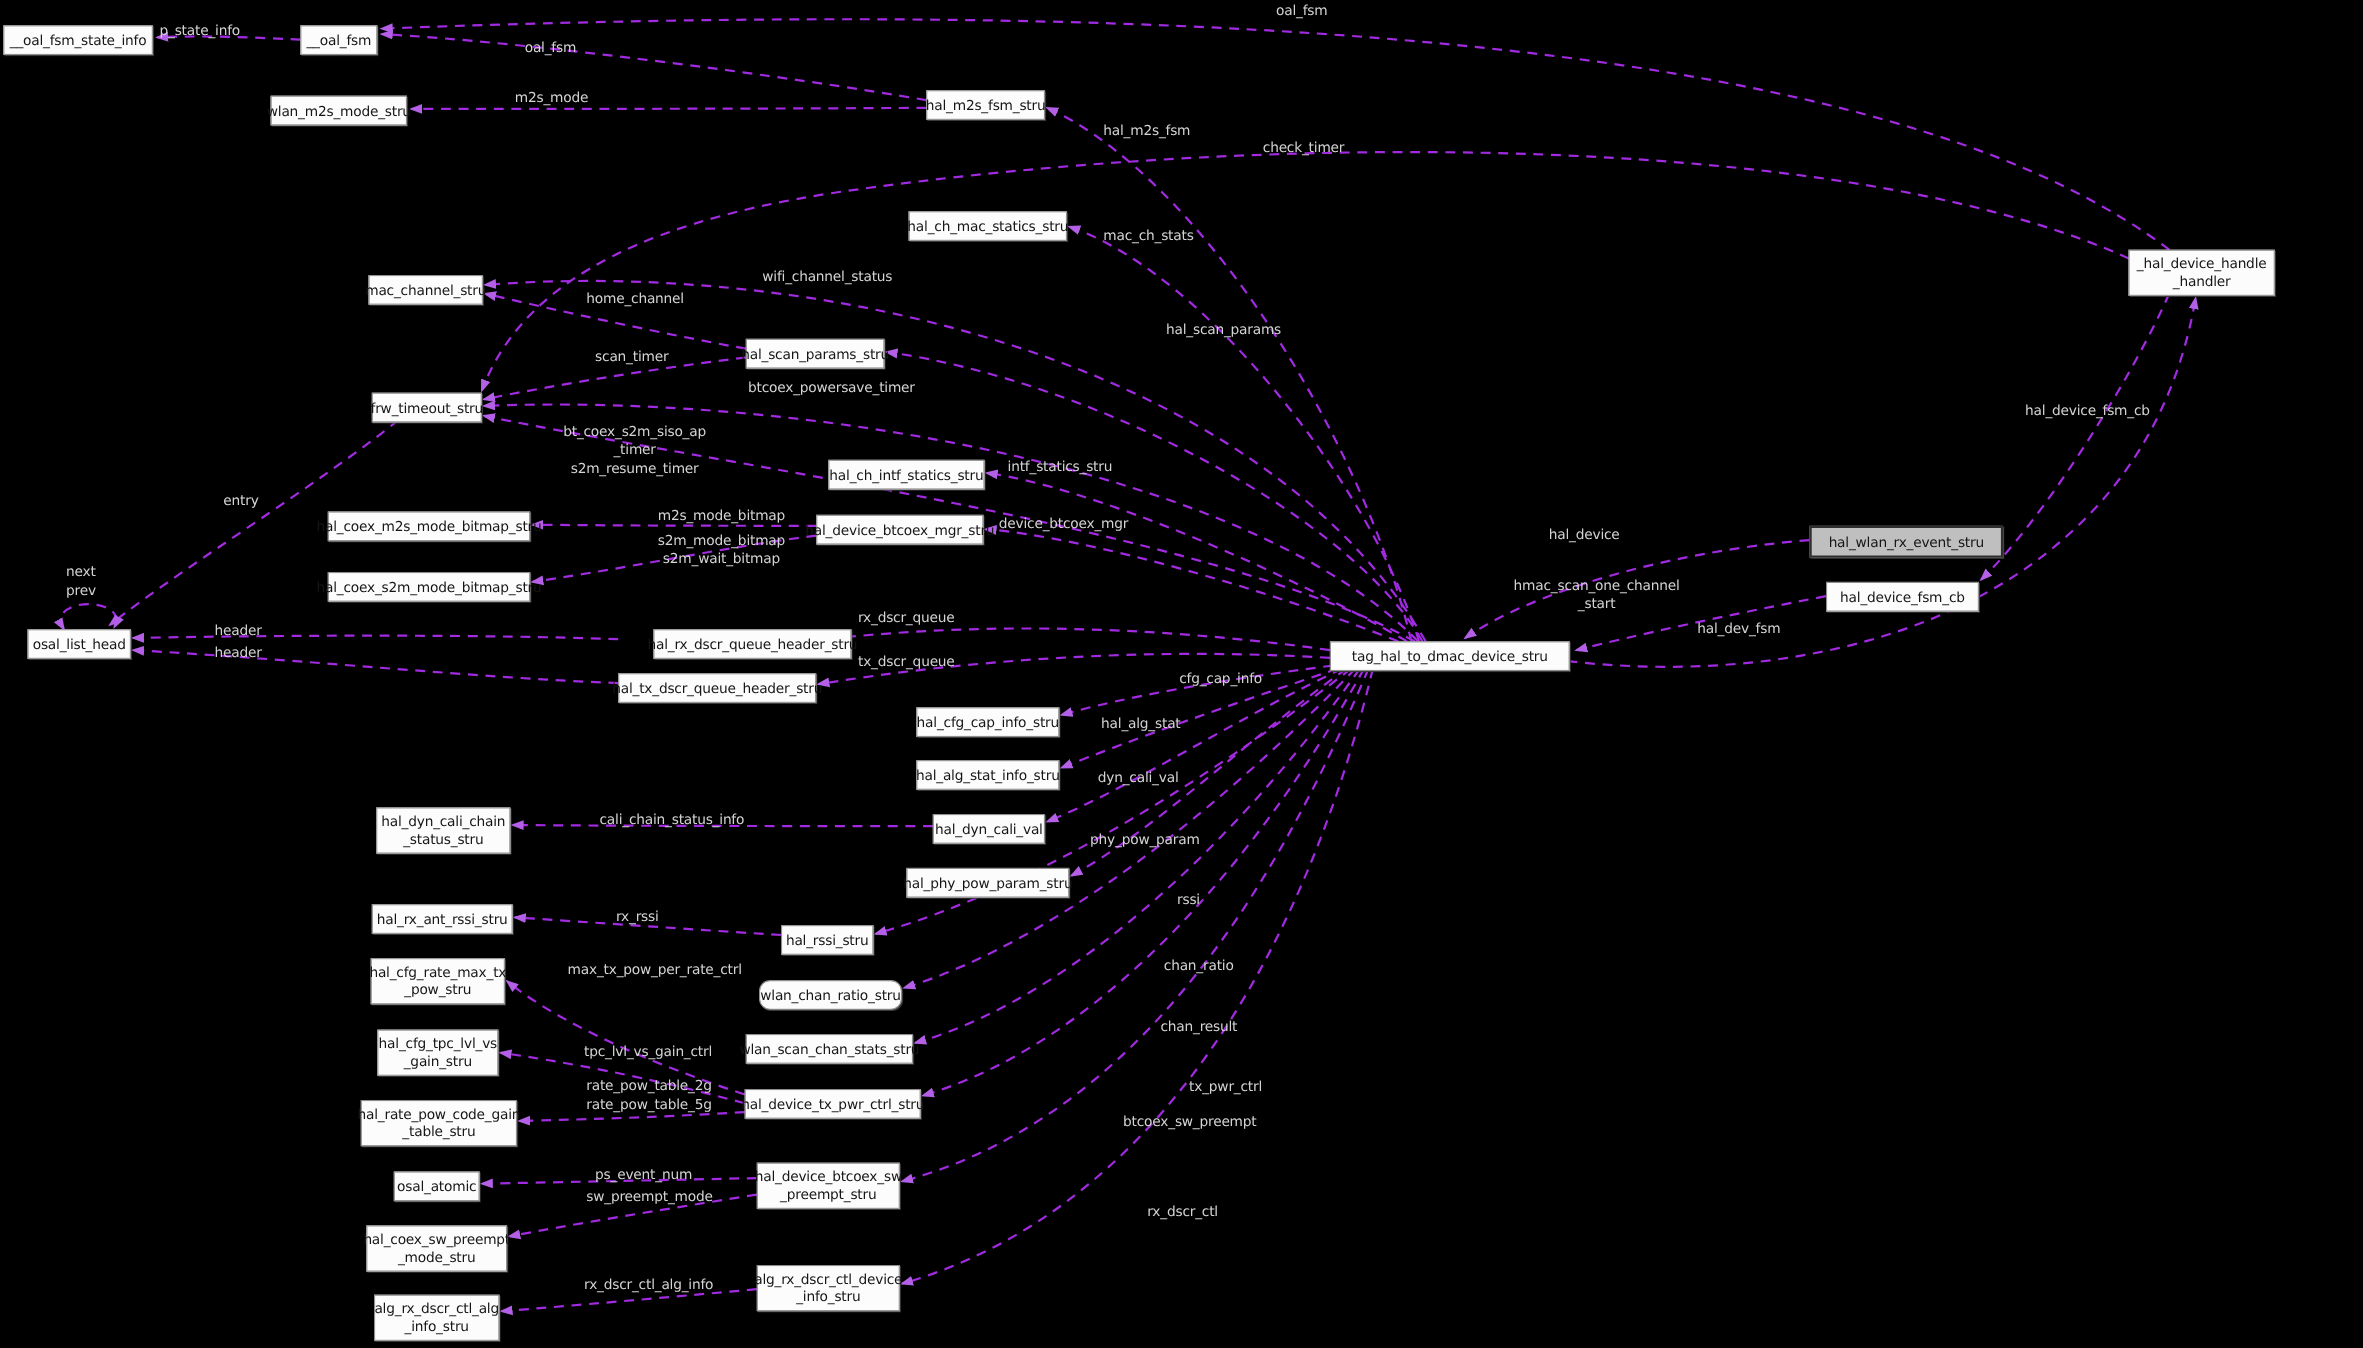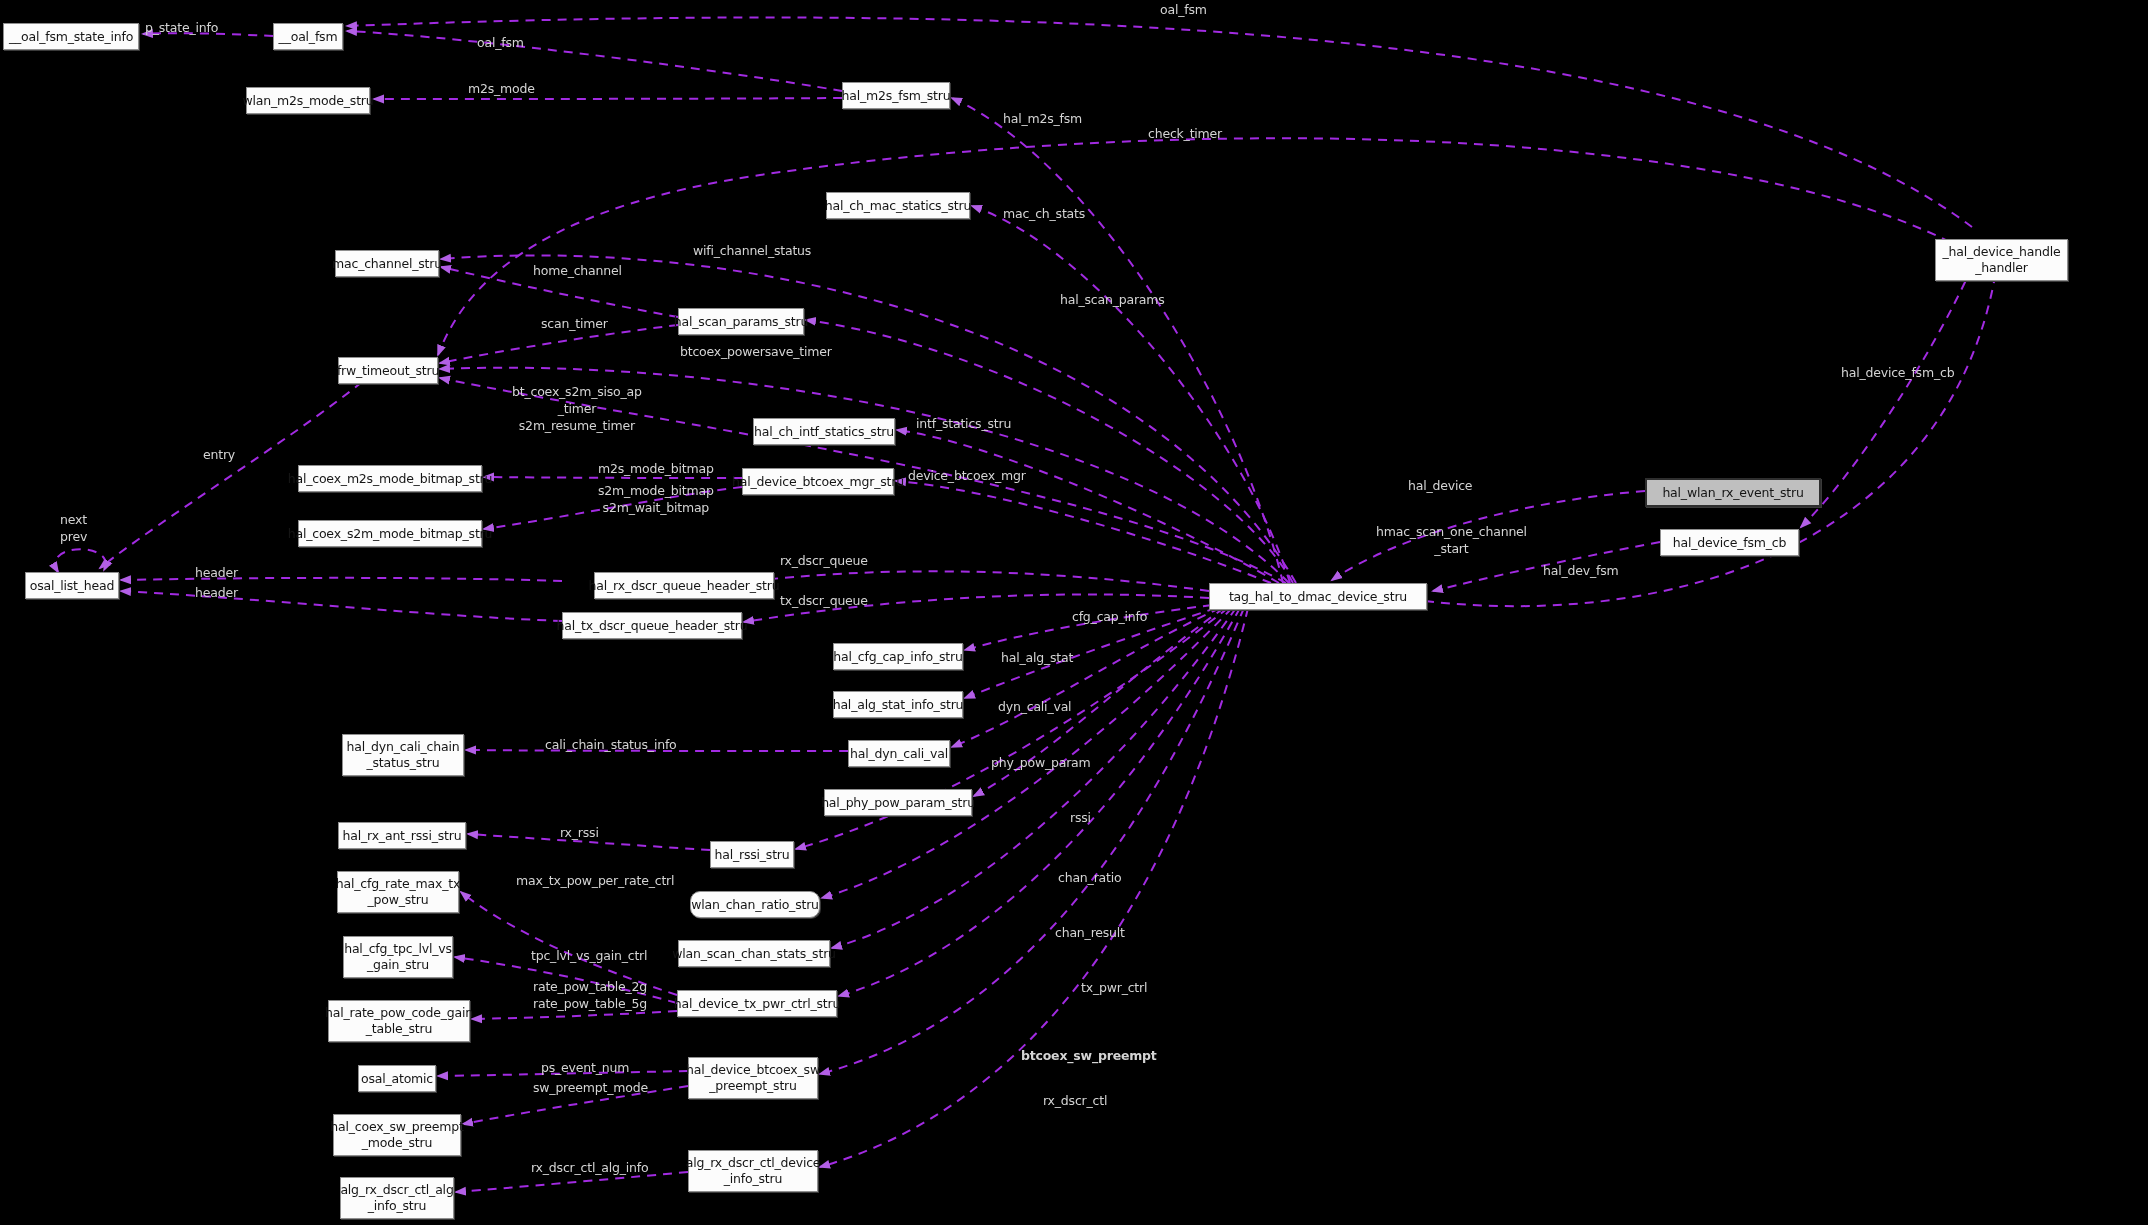--- a/index.html
+++ b/index.html
@@ -121,21 +121,21 @@
       </div>
       <div class="node" style="left: 1209px; top: 583px; width: 216px; height: 25px;">
         <div>tag_hal_to_dmac_device_stru</div>
       </div>
       <div class="node hl" style="left: 1645px; top: 478px; width: 172px; height: 25px;">
         <div>hal_wlan_rx_event_stru</div>
       </div>
       <div class="node" style="left: 1660px; top: 529px; width: 137px; height: 25px;">
         <div>hal_device_fsm_cb</div>
       </div>
-      <div class="node" style="left: 1935px; top: 239px; width: 131px; height: 40px;">
+      <div class="node" style="left: 1935px; top: 227px; width: 131px; height: 40px;">
         <div>_hal_device_handle</div>
         <div>_handler</div>
       </div>
       <div class="node" style="left: 833px; top: 643px; width: 128px; height: 25px;">
         <div>hal_cfg_cap_info_stru</div>
       </div>
       <div class="node" style="left: 833px; top: 691px; width: 128px; height: 25px;">
         <div>hal_alg_stat_info_stru</div>
       </div>
       <div class="node" style="left: 848px; top: 740px; width: 100px; height: 25px;">
@@ -302,21 +302,21 @@
       <div class="elabel" style="left: 531px; top: 948px;">
         <div>tpc_lvl_vs_gain_ctrl</div>
       </div>
       <div class="elabel" style="left: 533px; top: 979px;">
         <div>rate_pow_table_2g</div>
         <div>rate_pow_table_5g</div>
       </div>
       <div class="elabel" style="left: 1081px; top: 980px;">
         <div>tx_pwr_ctrl</div>
       </div>
-      <div class="elabel" style="left: 1021px; top: 1048px; font-weight: bold;">
+      <div class="elabel" style="left: 1021px; top: 1012px;">
         <div>btcoex_sw_preempt</div>
       </div>
       <div class="elabel" style="left: 541px; top: 1060px;">
         <div>ps_event_num</div>
       </div>
       <div class="elabel" style="left: 533px; top: 1080px;">
         <div>sw_preempt_mode</div>
       </div>
       <div class="elabel" style="left: 1043px; top: 1093px;">
         <div>rx_dscr_ctl</div>

